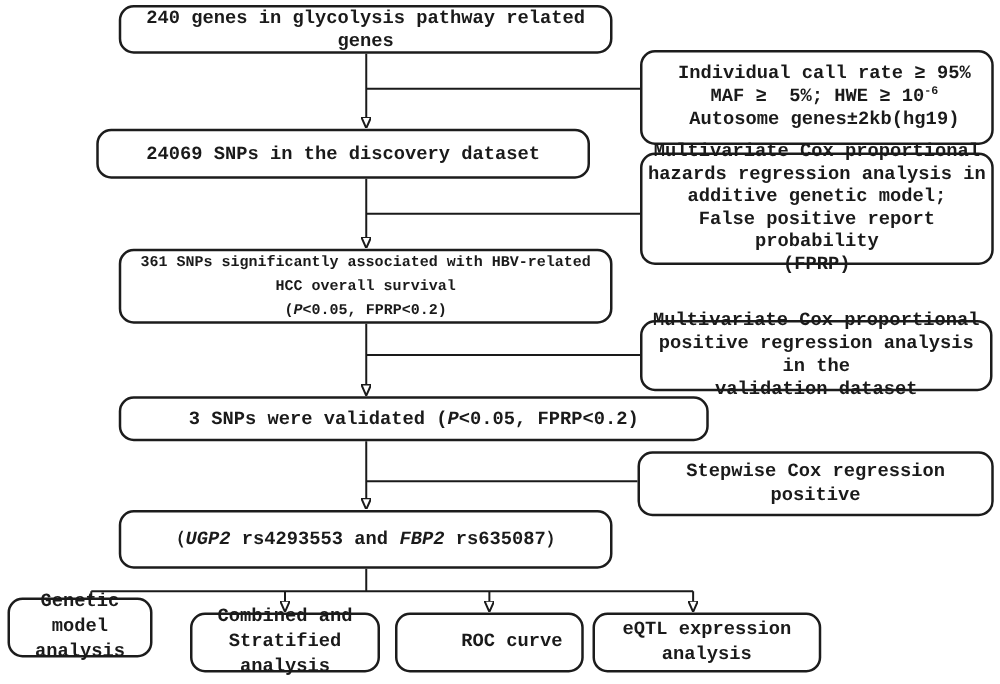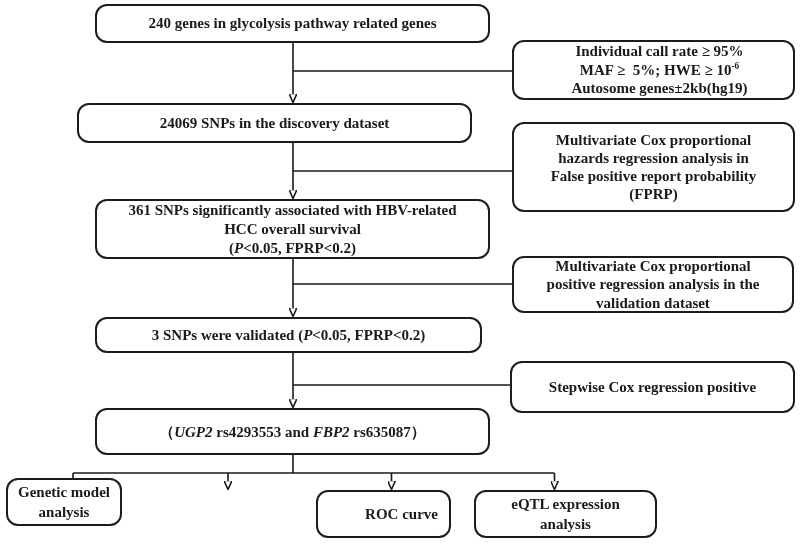--- a/index.html
+++ b/index.html
@@ -19,38 +19,38 @@
     background:#ffffff;
     display:flex;
     flex-direction:column;
     justify-content:center;
     align-items:center;
     text-align:center;
     font-weight:bold;
     font-size:15px;
     line-height:19px;
   }
-  .box .line{white-space:pre-wrap;}
+  .box .line{white-space:pre-wrap;font-family:Liberation Mono, monospace;}
   .box sup{font-size:0.62em;line-height:0;}
   .box i{font-style:italic;}
   
   #box-main-0{left:95px;top:4px;width:395px;height:39px;}
   #box-main-1{left:77px;top:103px;width:395px;height:40px;}
-  #box-main-2{left:95px;top:199px;width:395px;height:60px;font-size:15px;}
-  #box-main-3{left:95px;top:317px;width:387px;height:36px;}
+  #box-main-2{left:95px;top:199px;width:395px;height:60px;font-size:12px;}
+  #box-main-3{left:95px;top:317px;width:472px;height:36px;}
   #box-main-4{left:95px;top:408px;width:395px;height:47px;line-height:20px;}
   
-  #box-side-0{left:512px;top:40px;width:283px;height:60px;line-height:18.5px;padding-left:12px;}
+  #box-side-0{left:512px;top:40px;width:283px;height:76px;line-height:18.5px;padding-left:12px;}
   #box-side-1{left:512px;top:122px;width:283px;height:90px;line-height:18px;}
   #box-side-2{left:512px;top:256px;width:282px;height:57px;line-height:18.5px;}
   #box-side-3{left:510px;top:361px;width:285px;height:52px;}
   
   #box-bottom-0{left:6px;top:478px;width:116px;height:48px;line-height:20px;}
   #box-bottom-1{left:152px;top:490px;width:152px;height:48px;line-height:20px;}
-  #box-bottom-2{left:316px;top:490px;width:135px;height:48px;line-height:20px;padding-left:36px;}
+  #box-bottom-2{left:316px;top:490px;width:151px;height:48px;line-height:20px;padding-left:36px;}
   #box-bottom-3{left:474px;top:490px;width:183px;height:48px;line-height:20px;}
   #connectors{
     position:absolute;left:0;top:0;width:800px;height:547px;
     pointer-events:none;
   }
   #connectors line, #connectors path{
     stroke:#1a1a1a;stroke-width:1.6;fill:none;
   }
 </style>
 </head>
@@ -99,36 +99,41 @@
     </div>
 
   <div class="box" id="box-side-0">
       <div class="line"><span>Individual call rate ≥ 95%</span></div>
       <div class="line"><span>MAF ≥  5%; HWE ≥ 10</span><sup>-6</sup></div>
       <div class="line"><span>Autosome genes±2kb(hg19)</span></div>
     </div>
   <div class="box" id="box-side-1">
       <div class="line"><span>Multivariate Cox proportional</span></div>
       <div class="line"><span>hazards regression analysis in</span></div>
+      <div class="line"><span>additive genetic model;</span></div>
       <div class="line"><span>False positive report probability</span></div>
       <div class="line"><span>(FPRP)</span></div>
     </div>
   <div class="box" id="box-side-2">
       <div class="line"><span>Multivariate Cox proportional</span></div>
       <div class="line"><span>positive regression analysis in the</span></div>
       <div class="line"><span>validation dataset</span></div>
     </div>
   <div class="box" id="box-side-3">
       <div class="line"><span>Stepwise Cox regression positive</span></div>
     </div>
 
   <div class="box" id="box-bottom-0">
       <div class="line"><span>Genetic model</span></div>
       <div class="line"><span>analysis</span></div>
     </div>
+  <div class="box" id="box-bottom-1">
+      <div class="line"><span>Combined and</span></div>
+      <div class="line"><span>Stratified analysis</span></div>
+    </div>
   <div class="box" id="box-bottom-2">
       <div class="line"><span>ROC curve</span></div>
     </div>
   <div class="box" id="box-bottom-3">
       <div class="line"><span>eQTL expression</span></div>
       <div class="line"><span>analysis</span></div>
     </div>
 
 </div>
 

